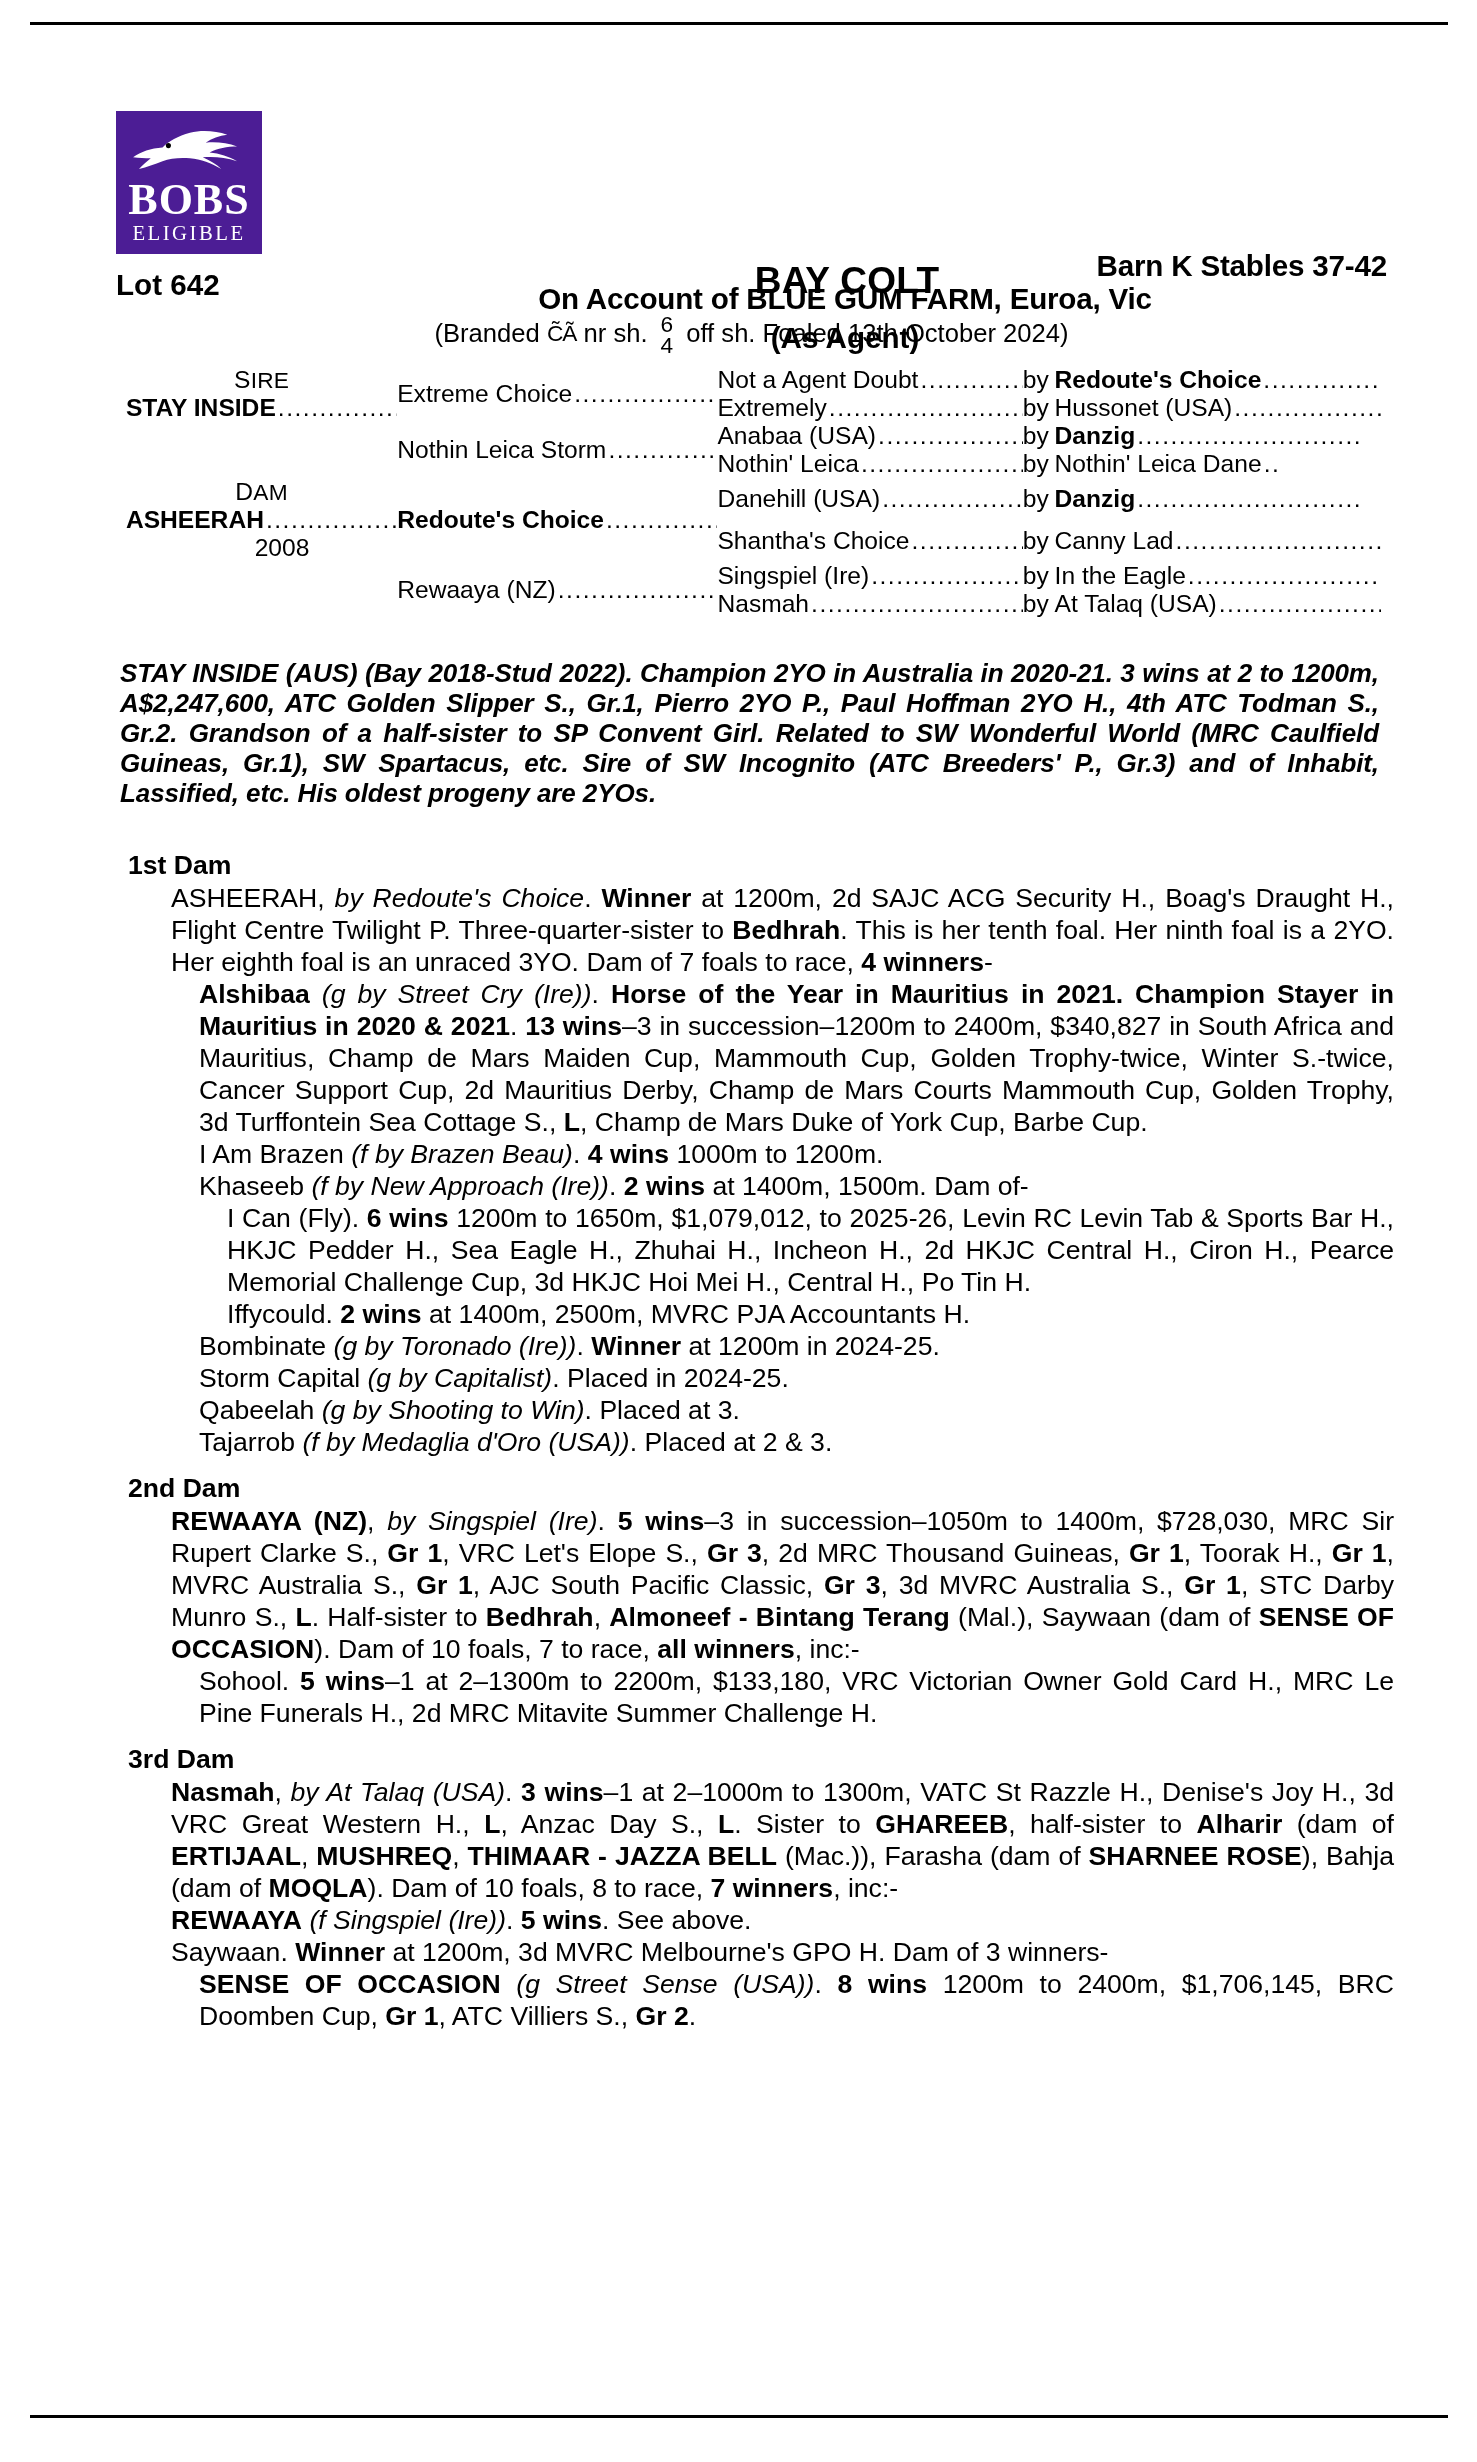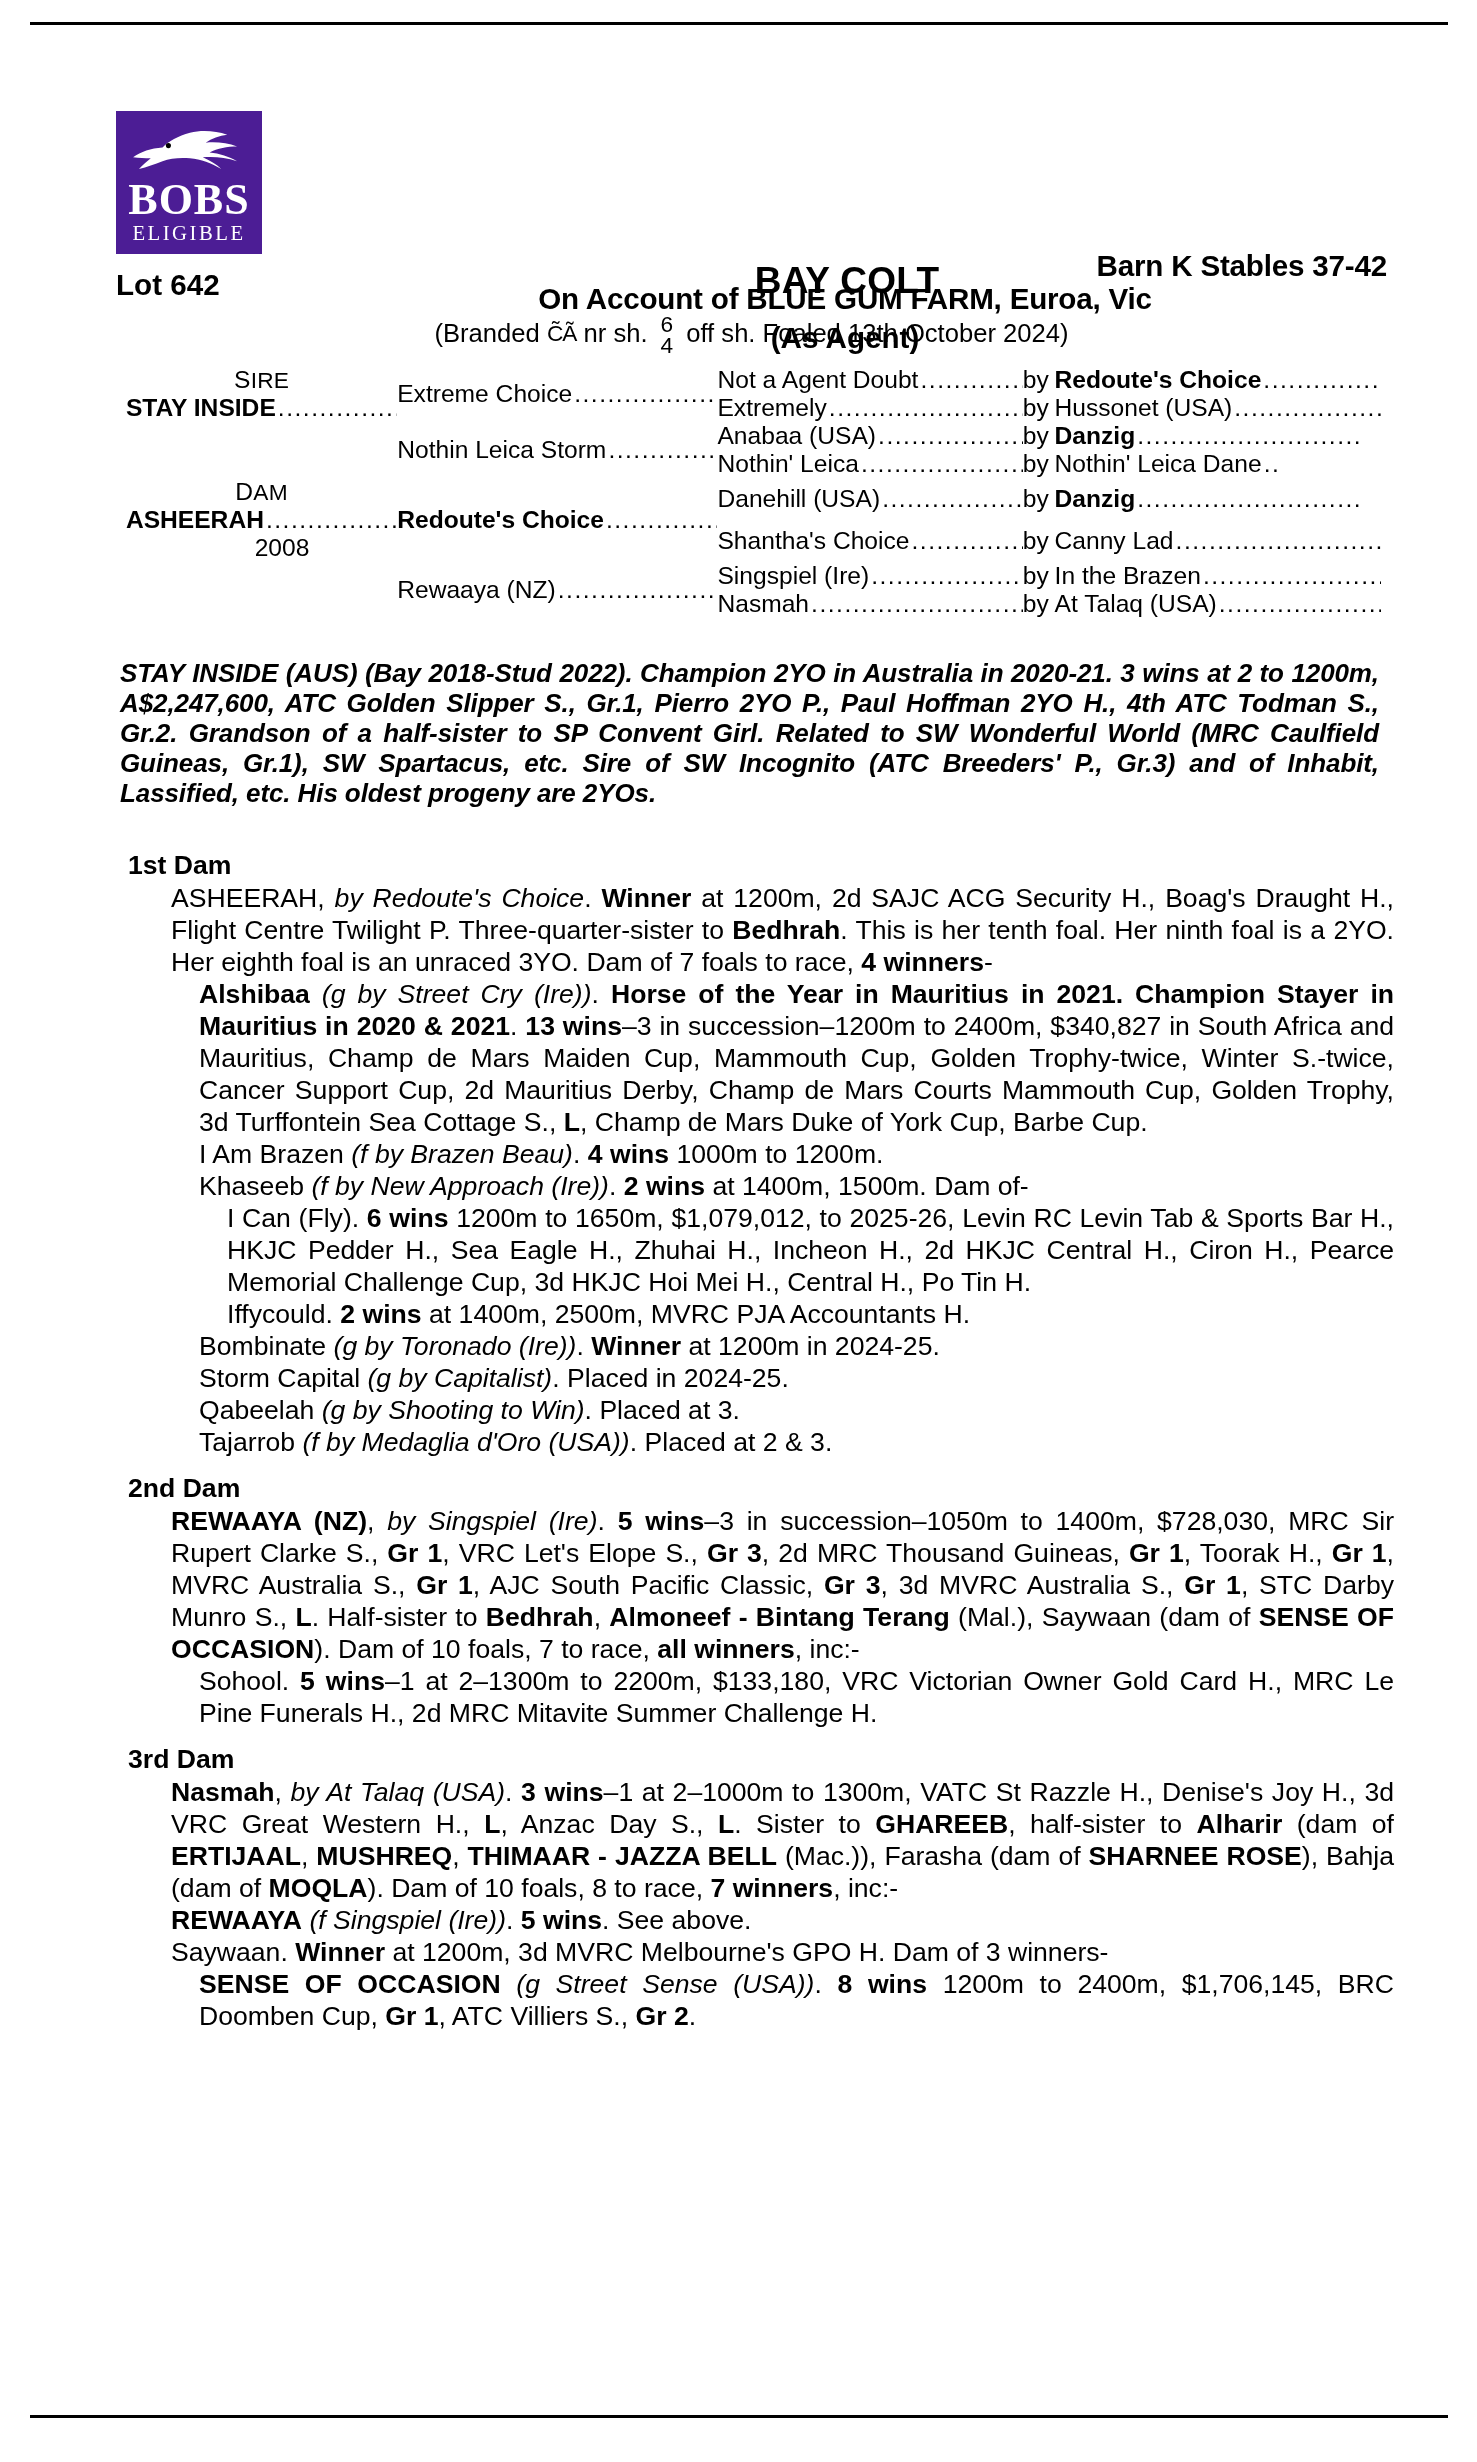--- a/index.html
+++ b/index.html
@@ -428,21 +428,21 @@
         </td>
         <td class="col-c">
           <div class="leader">
             <span class="nm">Singspiel (Ire)</span>
             <span class="dots">...........................</span>
           </div>
         </td>
         <td class="col-d">
           <div class="leader rgt">
             <span class="nm by">by</span>
-            <span class="nm">In the Brazen</span>
+            <span class="nm">In the Eagle</span>
             <span class="dots">...........................</span>
           </div>
         </td>
       </tr>
       <tr>
         <td class="col-c">
           <div class="leader">
             <span class="nm">Nasmah</span>
             <span class="dots">...........................</span>
           </div>

